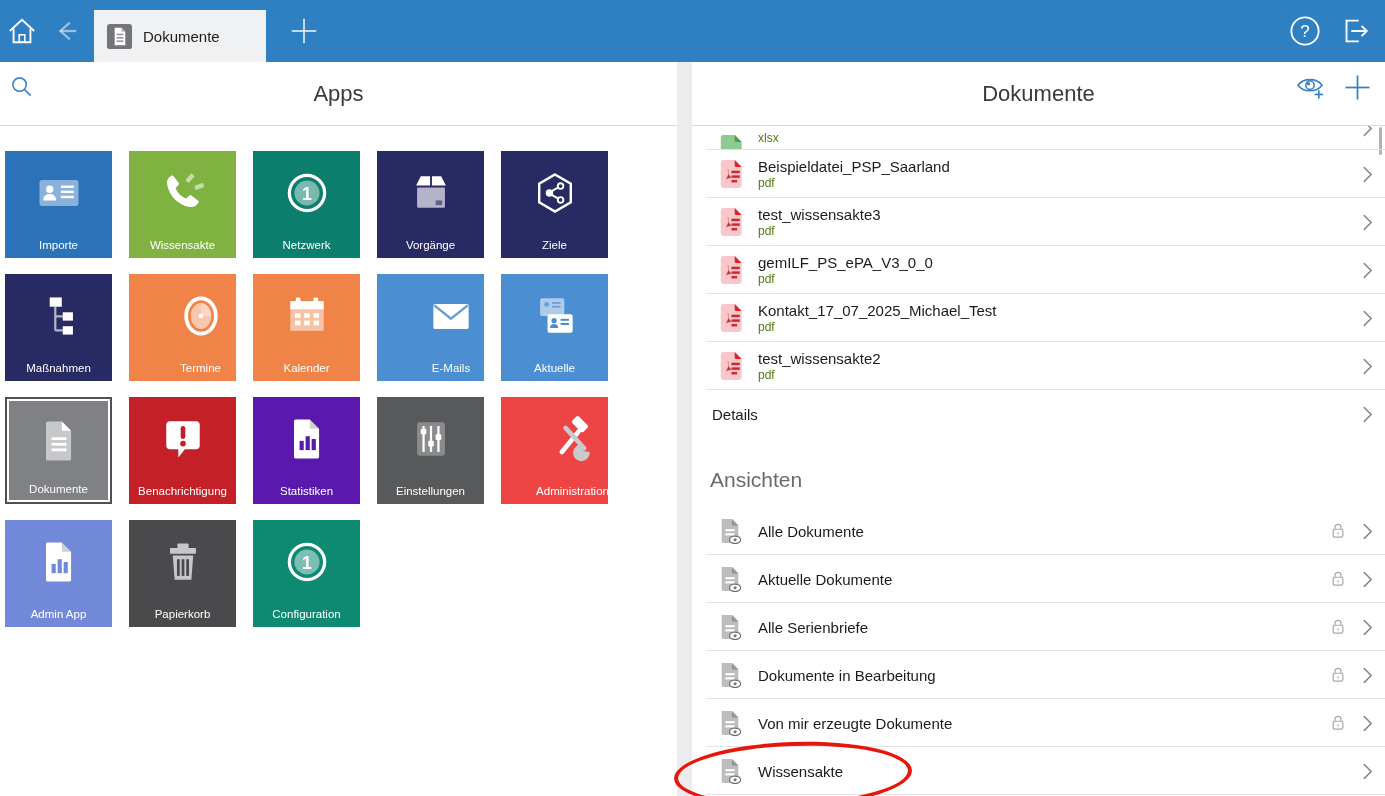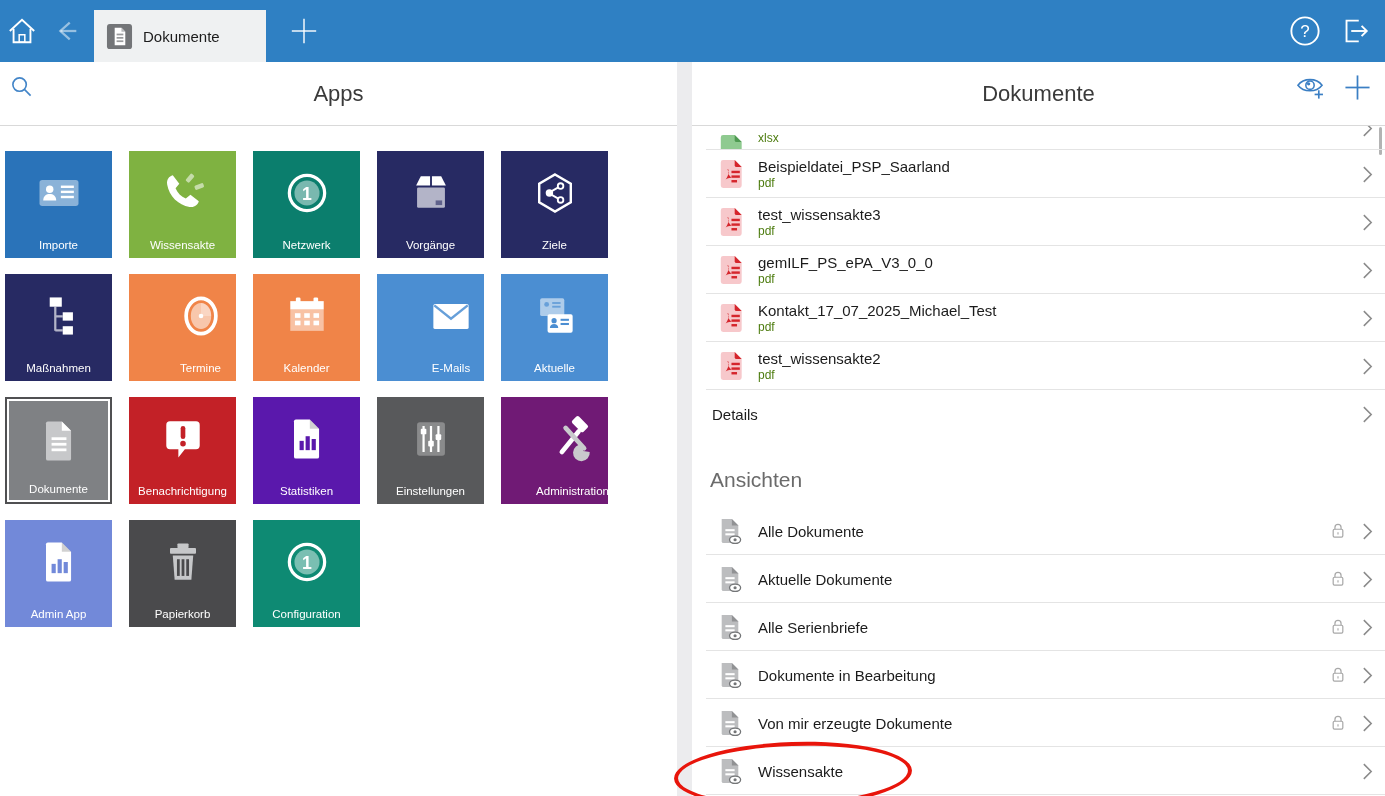--- a/index.html
+++ b/index.html
@@ -311,21 +311,21 @@
               <g fill="#fff">
                 <rect x="17" y="17" width="6" height="6" rx="1"></rect>
                 <rect x="25" y="30" width="6" height="6" rx="1"></rect>
                 <rect x="33" y="23" width="6" height="6" rx="1"></rect>
               </g>
             </svg>
           </span>
           <span class="tile-label">Einstellungen</span>
         </div>
 
-        <div class="tile" style="background: #701a75; color: rgb(107, 108, 110); padding-left: 36px;">
+        <div class="tile" style="background: #ef4444; color: rgb(107, 108, 110); padding-left: 36px;">
           <span class="tile-icon">
             <svg viewBox="0 0 56 56" width="52" height="52">
               <line x1="16" y1="42" x2="34" y2="20" stroke="#fff" stroke-width="5" stroke-linecap="round"></line>
               <rect x="27" y="7" width="17" height="10" rx="2" transform="rotate(45 35.5 12)" fill="#fff"></rect>
               <line x1="20" y1="16" x2="40" y2="38" stroke="#c9cacc" stroke-width="5" stroke-linecap="round"></line>
               <path d="M38 34 a9 9 0 1 0 8 8 l-7-1 z" fill="#c9cacc"></path>
             </svg>
           </span>
           <span class="tile-label">Administration</span>
         </div>

